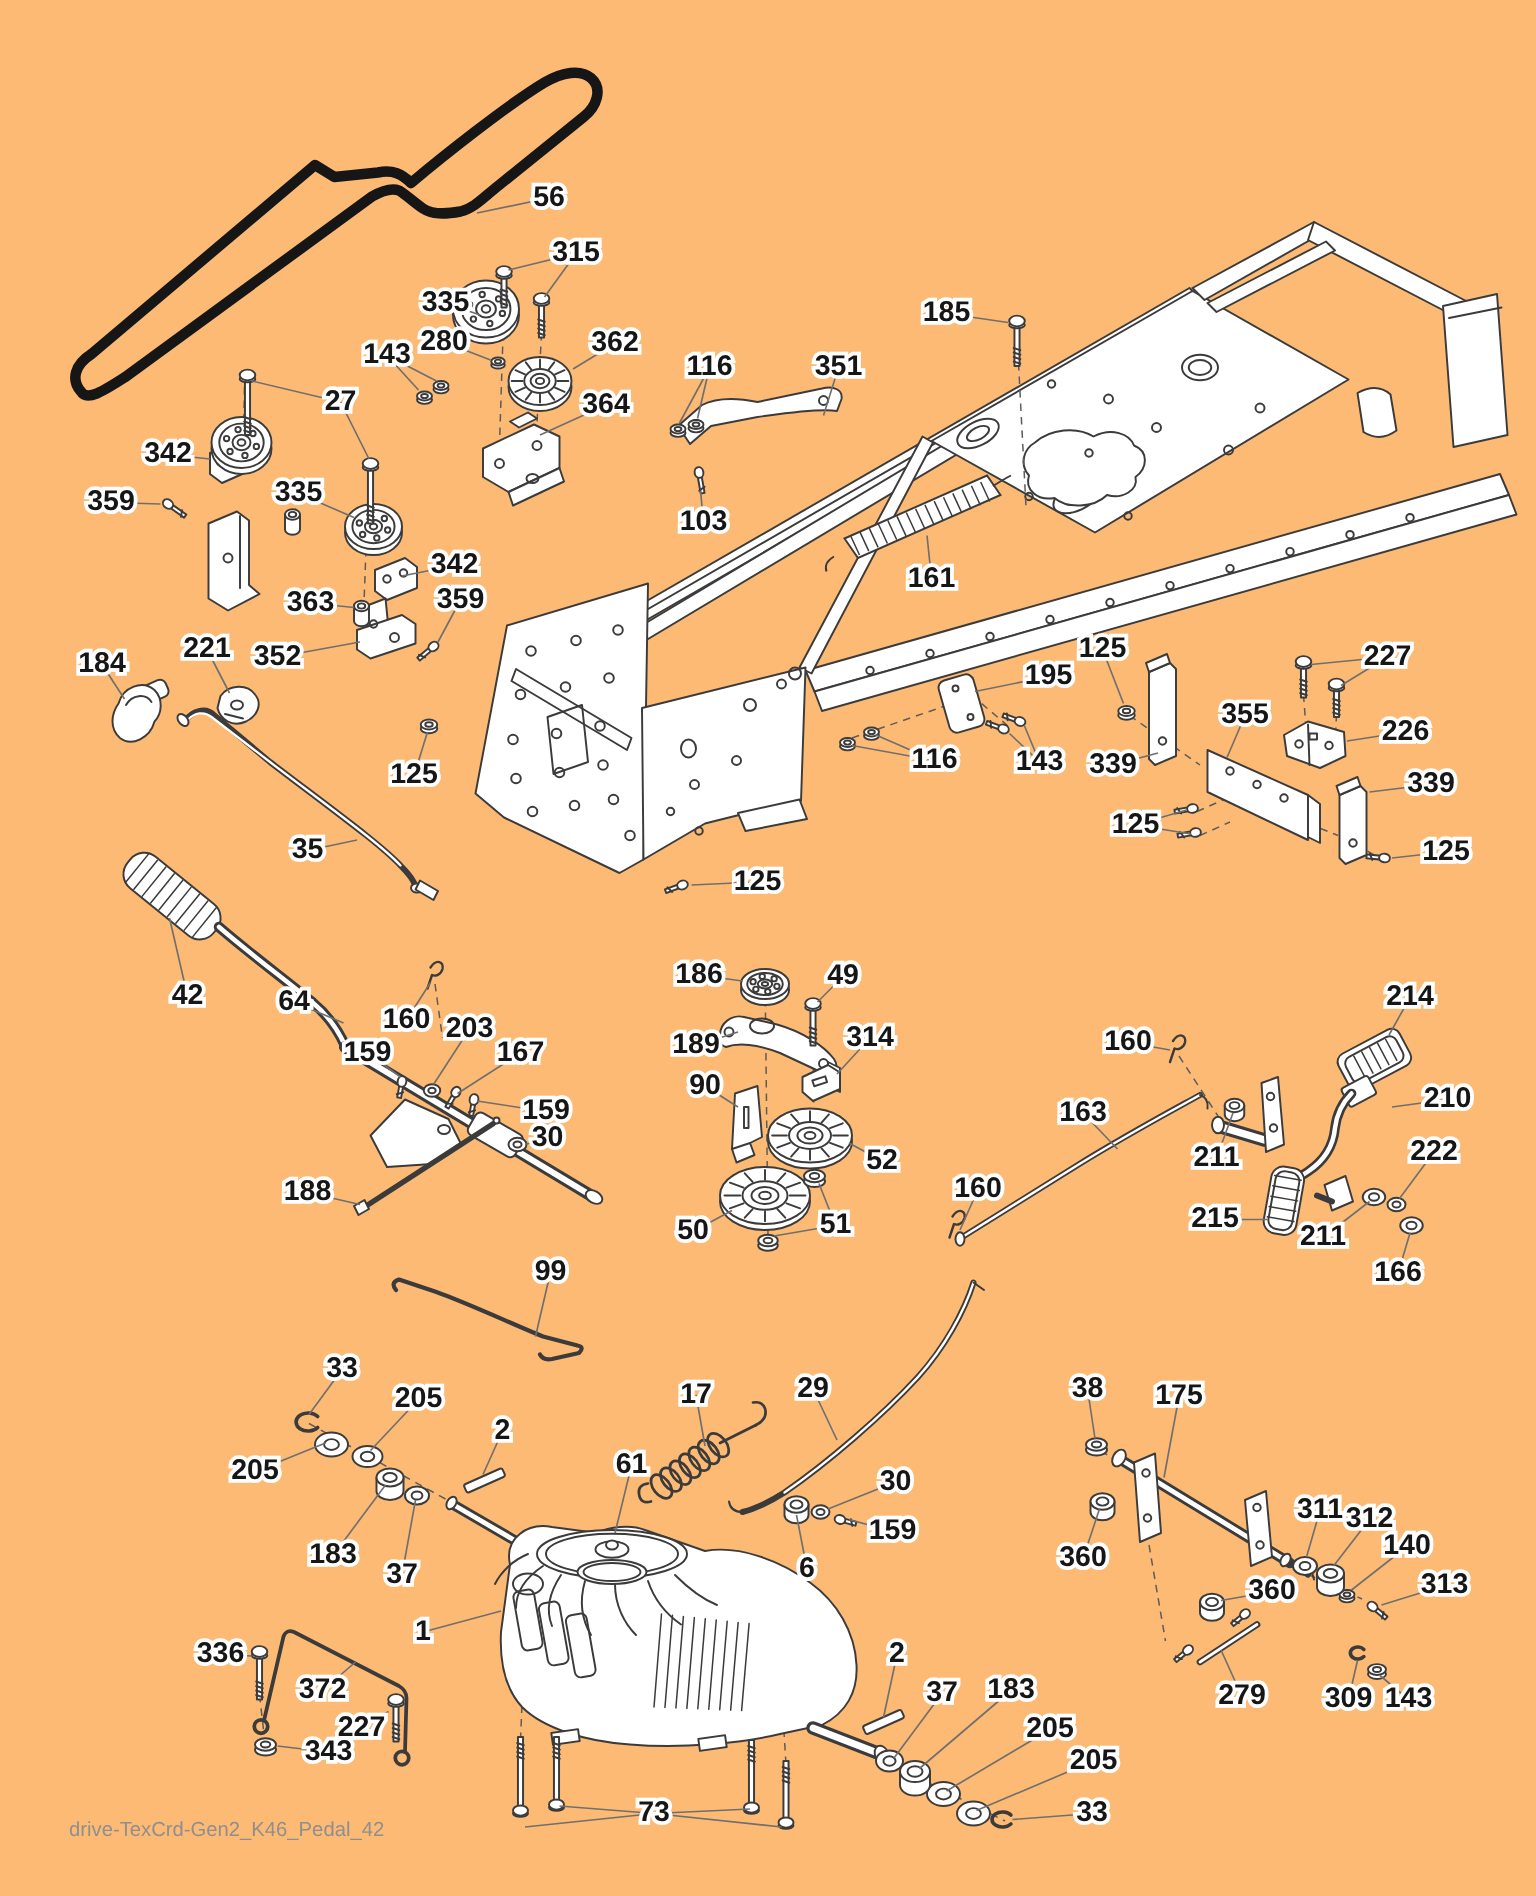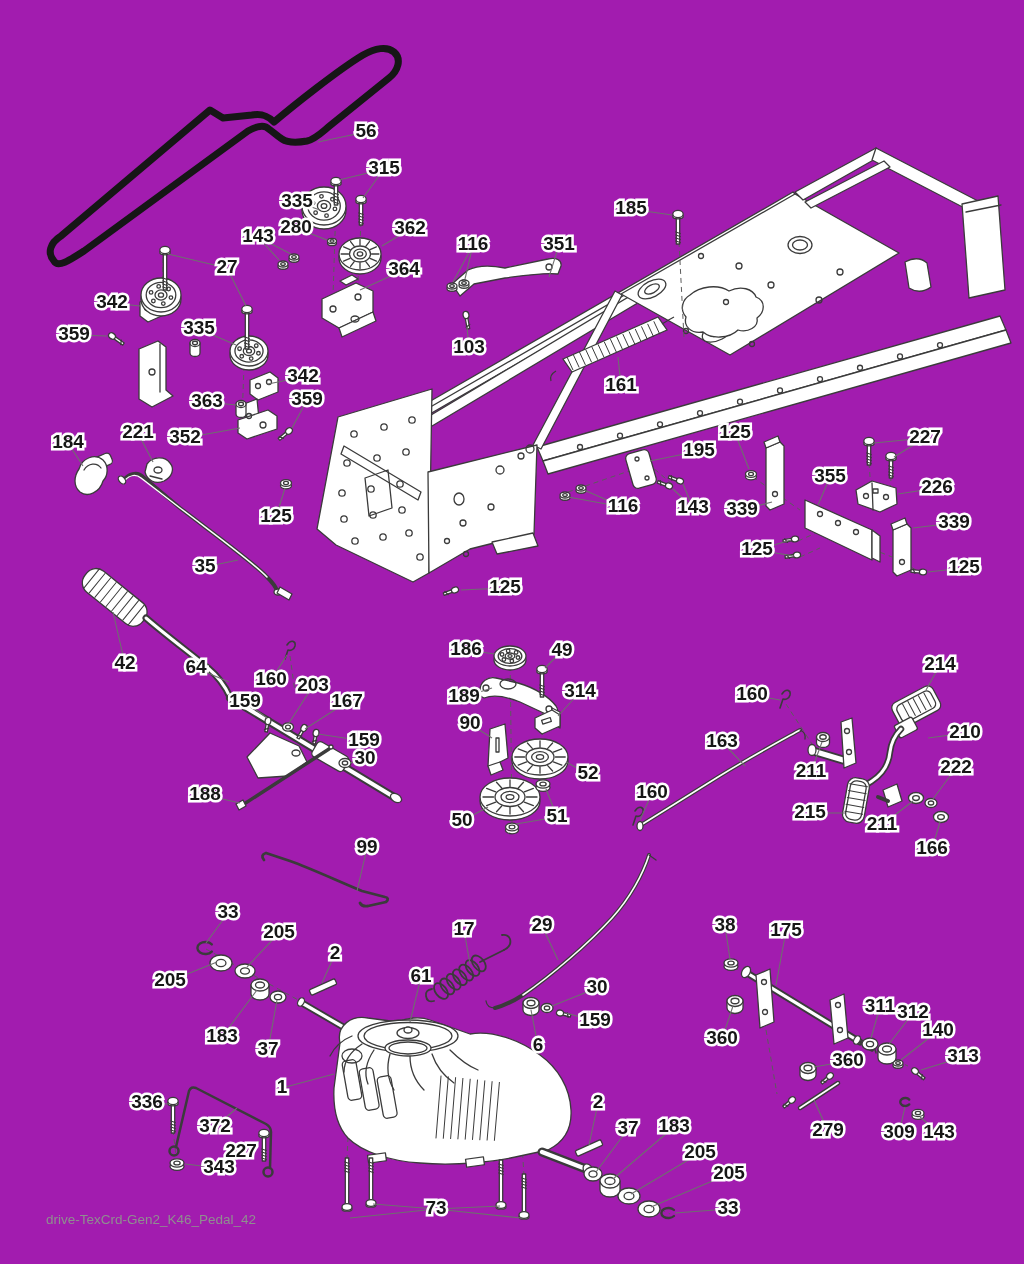--- a/index.html
+++ b/index.html
@@ -1,16 +1,16 @@
 <!DOCTYPE html>
 <html><head>
 <meta charset="utf-8">
 <style>
   html,body{margin:0;padding:0;background:#fff;}
-  .wrap{position:relative;width:1024px;height:1264px;background:#a21caf;overflow:hidden;
+  .wrap{position:relative;width:1024px;height:1264px;background:#fdba74;overflow:hidden;
         font-family:"Liberation Sans", sans-serif;}
   svg{display:block}
   .lbl{font-family:"Liberation Sans", sans-serif;font-weight:bold;font-size:19px;
        paint-order:stroke;stroke:#ffffff;stroke-width:5px;fill:#161616;}
   .foot{font-family:"Liberation Sans", sans-serif;font-size:13.5px;fill:#8f8f8f;}
 </style>
 </head>
 <body>
 
 <div class="wrap">

